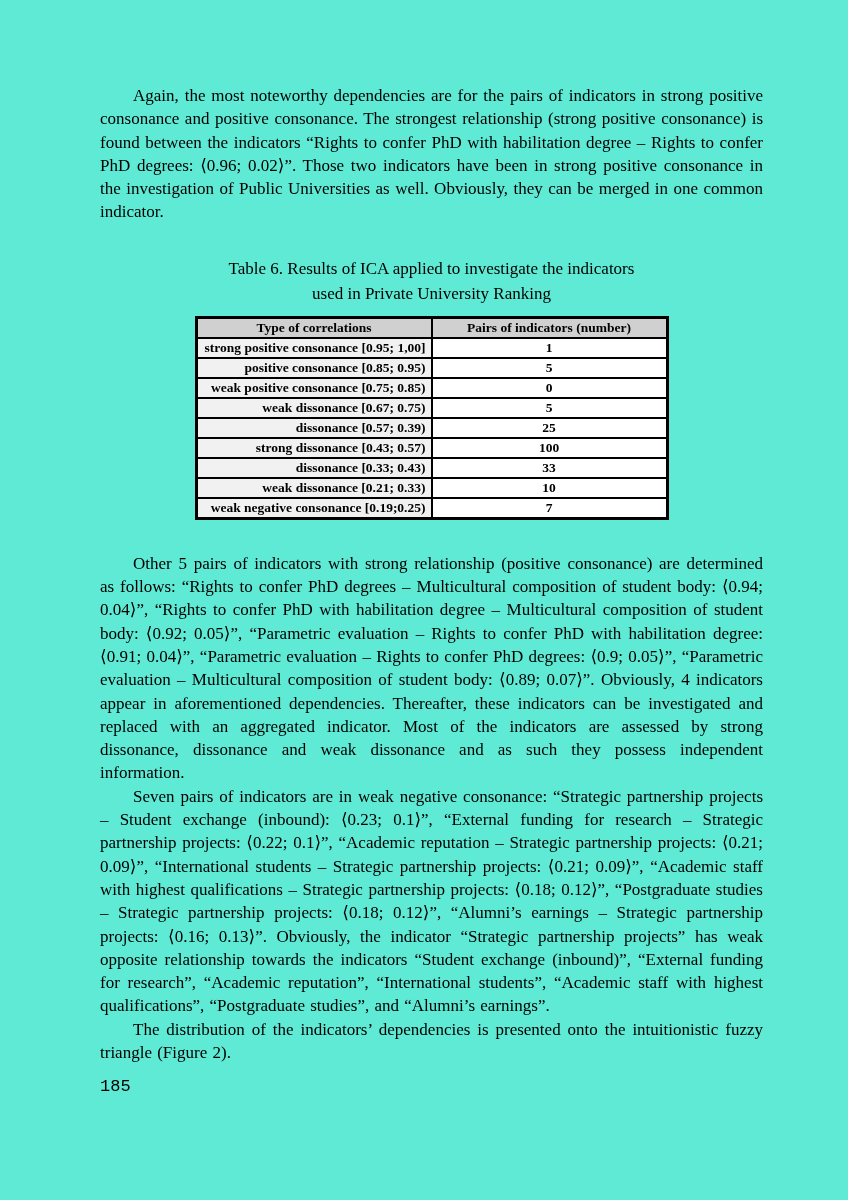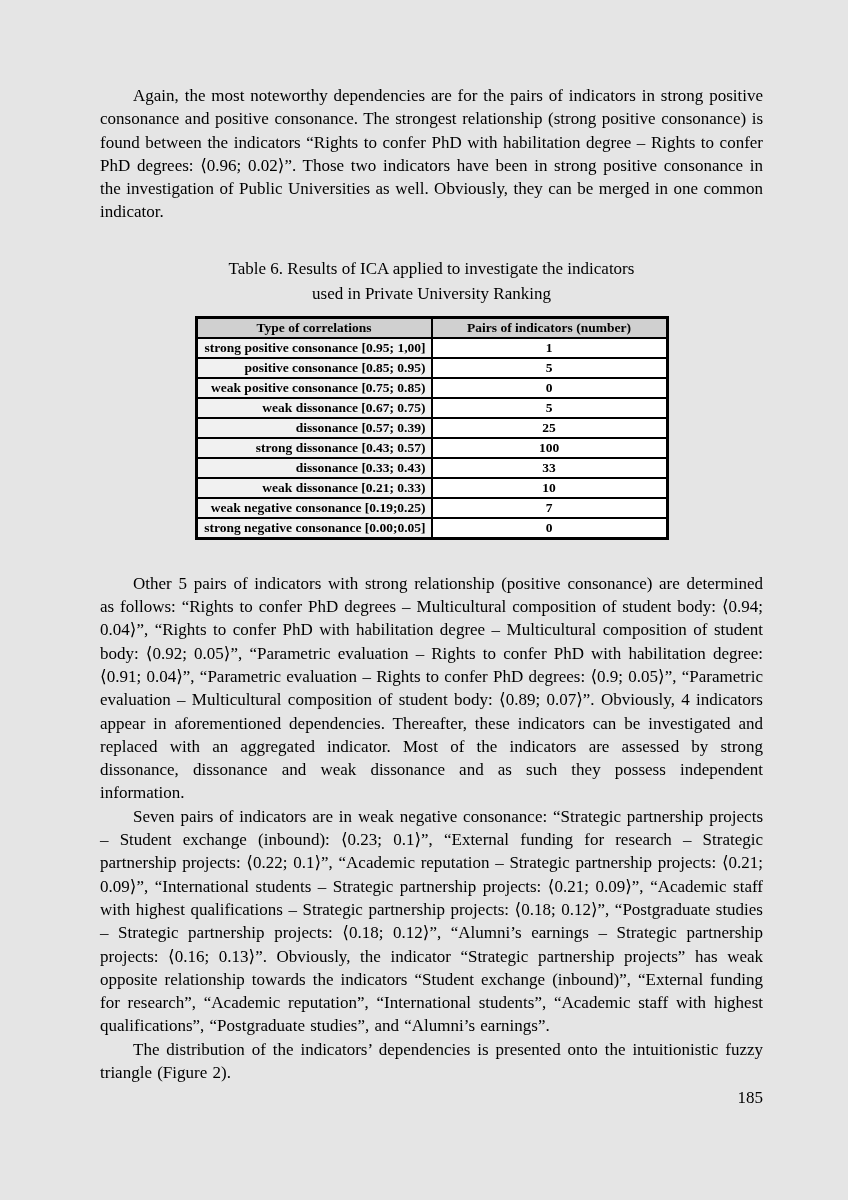--- a/index.html
+++ b/index.html
@@ -4,21 +4,21 @@
 <style>
   html, body {
     margin: 0;
     padding: 0;
     background: #ffffff;
   }
   .page {
     position: relative;
     width: 848px;
     height: 1200px;
-    background: #e5e5e5;
+    background: #5eead4;
     color: #000000;
     font-family: "Liberation Serif", "DejaVu Serif", serif;
     box-sizing: border-box;
     padding: 84px 85px 0 100px;
     overflow: hidden;
   }
   .body-text p {
     margin: 0;
     font-size: 17px;
     line-height: 23.3px;
@@ -57,23 +57,24 @@
     text-align: right;
     width: 253px;
   }
   table.results td.num-cell {
     background: #ffffff;
     text-align: center;
     width: 217px;
   }
   .after-table { margin-top: 32px !important; }
   .page-number {
-    margin-top: 4px;
-    text-align: right;
+    margin-top: 13px;
+    text-align: left;
     font-size: 17px;
+    font-family: Liberation Mono, monospace;
   }
 </style>
 </head>
 <body>
 
 <div class="page">
   <div class="body-text">
 
     <p>Again, the most noteworthy dependencies are for the pairs of indicators in strong positive consonance and positive consonance. The strongest relationship (strong positive consonance) is found between the indicators “Rights to confer PhD with habilitation degree – Rights to confer PhD degrees: ⟨0.96; 0.02⟩”. Those two indicators have been in strong positive consonance in the investigation of Public Universities as well. Obviously, they can be merged in one common indicator.</p>
 
@@ -119,24 +120,20 @@
           <td class="num-cell">33</td>
         </tr>
         <tr>
           <td class="type-cell">weak dissonance [0.21; 0.33)</td>
           <td class="num-cell">10</td>
         </tr>
         <tr>
           <td class="type-cell">weak negative consonance [0.19;0.25)</td>
           <td class="num-cell">7</td>
         </tr>
-        <tr>
-          <td class="type-cell">strong negative consonance [0.00;0.05]</td>
-          <td class="num-cell">0</td>
-        </tr>
       </tbody>
     </table>
 
     <p class="after-table">Other 5 pairs of indicators with strong relationship (positive consonance) are determined as follows: “Rights to confer PhD degrees – Multicultural composition of student body: ⟨0.94; 0.04⟩”, “Rights to confer PhD with habilitation degree – Multicultural composition of student body: ⟨0.92; 0.05⟩”, “Parametric evaluation – Rights to confer PhD with habilitation degree: ⟨0.91; 0.04⟩”, “Parametric evaluation – Rights to confer PhD degrees: ⟨0.9; 0.05⟩”, “Parametric evaluation – Multicultural composition of student body: ⟨0.89; 0.07⟩”. Obviously, 4 indicators appear in aforementioned dependencies. Thereafter, these indicators can be investigated and replaced with an aggregated indicator. Most of the indicators are assessed by strong dissonance, dissonance and weak dissonance and as such they possess independent information.</p>
     <p>Seven pairs of indicators are in weak negative consonance: “Strategic partnership projects – Student exchange (inbound): ⟨0.23; 0.1⟩”, “External funding for research – Strategic partnership projects: ⟨0.22; 0.1⟩”, “Academic reputation – Strategic partnership projects: ⟨0.21; 0.09⟩”, “International students – Strategic partnership projects: ⟨0.21; 0.09⟩”, “Academic staff with highest qualifications – Strategic partnership projects: ⟨0.18; 0.12⟩”, “Postgraduate studies – Strategic partnership projects: ⟨0.18; 0.12⟩”, “Alumni’s earnings – Strategic partnership projects: ⟨0.16; 0.13⟩”. Obviously, the indicator “Strategic partnership projects” has weak opposite relationship towards the indicators “Student exchange (inbound)”, “External funding for research”, “Academic reputation”, “International students”, “Academic staff with highest qualifications”, “Postgraduate studies”, and “Alumni’s earnings”.</p>
     <p>The distribution of the indicators’ dependencies is presented onto the intuitionistic fuzzy triangle (Figure 2).</p>
 
     <div class="page-number">185</div>
   </div>
 </div>

